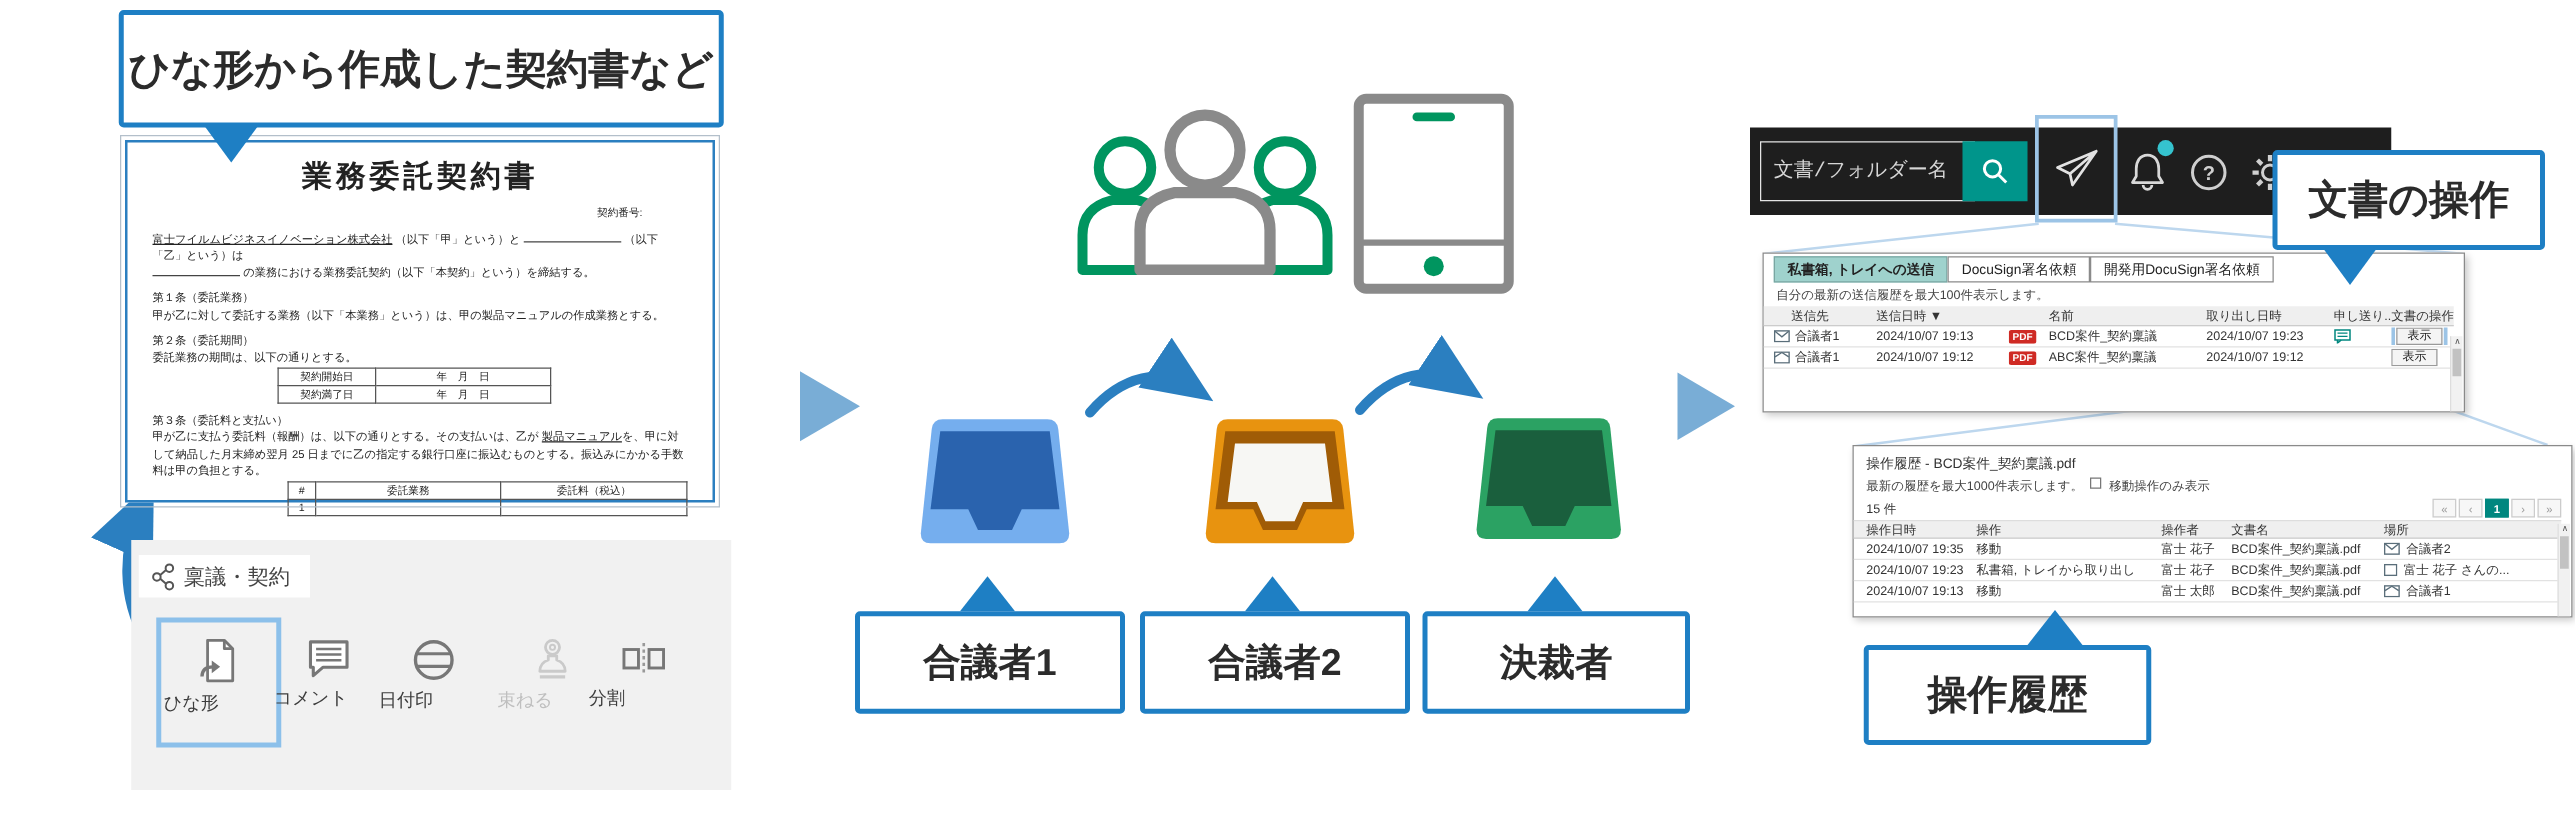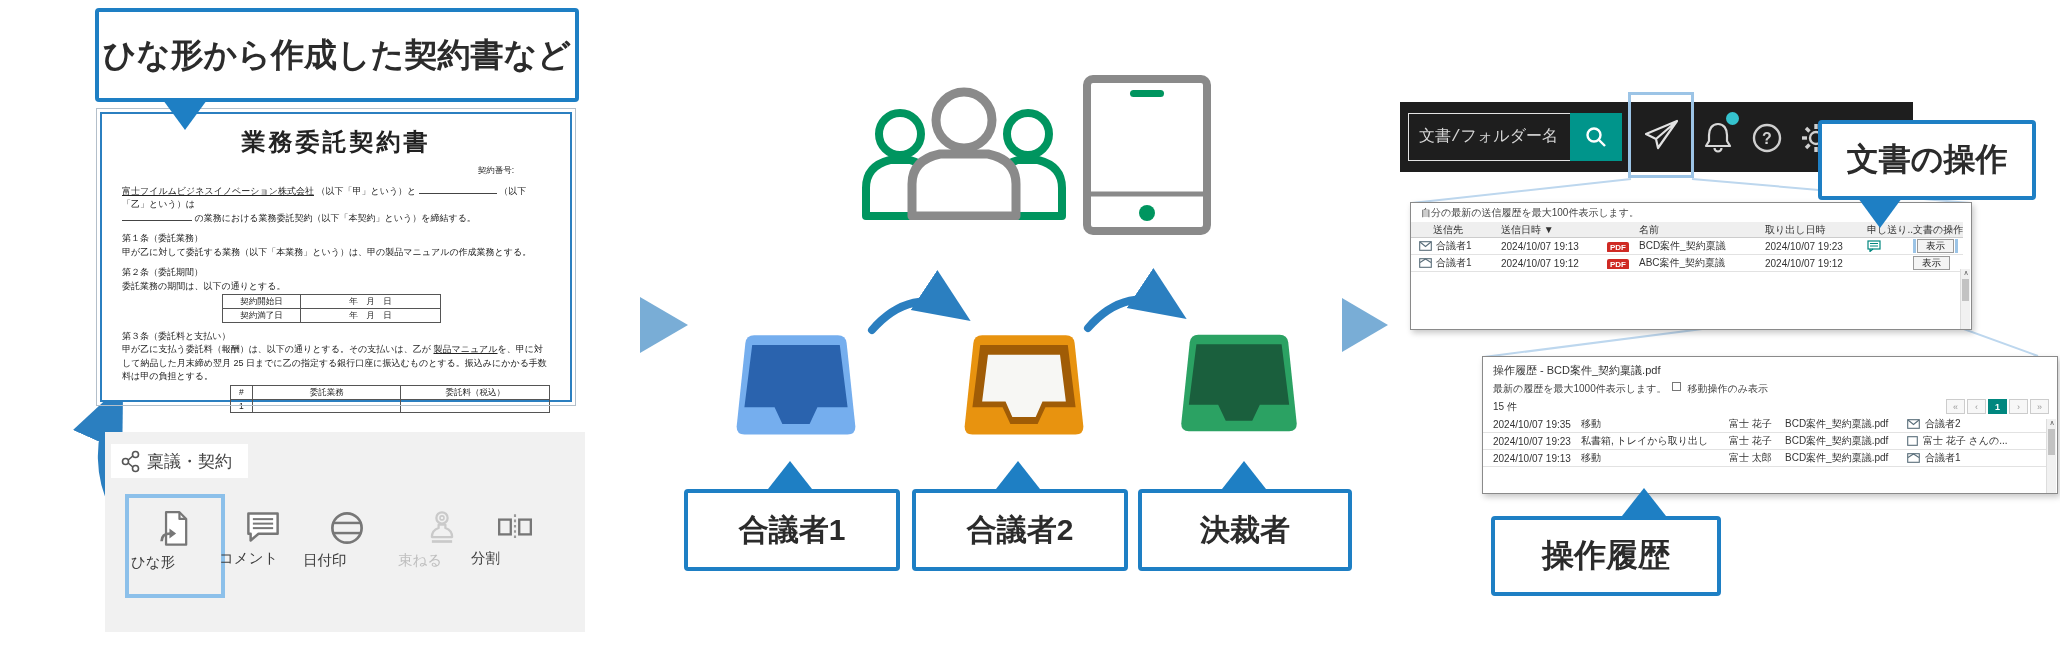--- a/index.html
+++ b/index.html
@@ -332,20 +332,25 @@
       <path d="M36,4 L5,17 L15,22 Z M36,4 L17,31 L15,22 Z M36,4 L15,22" fill="none" stroke="#e2e2e2" stroke-width="2.2" stroke-linejoin="round"></path>
     </svg>
   </div>
 
   <div class="abs callout" style="left:1818px;top:120px;width:218px;height:80px;font-size:32px">
     <span>文書の操作</span>
   </div>
   <div class="abs tri-down" style="left:1858px;top:198px"></div>
 
   <div class="abs panel" id="send-panel">
+    <div class="tabs">
+      <div class="tab sel">私書箱, トレイへの送信</div>
+      <div class="tab">DocuSign署名依頼</div>
+      <div class="tab">開発用DocuSign署名依頼</div>
+    </div>
     <div class="p-sub">自分の最新の送信履歴を最大100件表示します。</div>
     <div class="tbl">
       <div class="hrow">
         <div class="c c-to" style="padding-left:22px">送信先</div>
         <div class="c c-sent">送信日時 ▼</div>
         <div class="c c-badge"></div>
         <div class="c c-name">名前</div>
         <div class="c c-taken">取り出し日時</div>
         <div class="c c-memo">申し送り...</div>
         <div class="c c-act">文書の操作...</div>
@@ -405,20 +410,27 @@
       <span>15 件</span>
       <span class="pager">
         <span class="pg">«</span>
         <span class="pg">‹</span>
         <span class="pg cur">1</span>
         <span class="pg">›</span>
         <span class="pg">»</span>
       </span>
     </div>
     <div class="tbl2">
+      <div class="hrow">
+        <div class="c o-time">操作日時</div>
+        <div class="c o-op">操作</div>
+        <div class="c o-by">操作者</div>
+        <div class="c o-doc">文書名</div>
+        <div class="c o-loc">場所</div>
+      </div>
       <div class="drow">
         <div class="c o-time">2024/10/07 19:35</div>
         <div class="c o-op">移動</div>
         <div class="c o-by">富士 花子</div>
         <div class="c o-doc">BCD案件_契約稟議.pdf</div>
         <div class="c o-loc">
           <svg width="13" height="10" viewBox="0 0 13 10">
             <rect x="0.7" y="0.7" width="11.6" height="8.6" fill="none" stroke="#5a6e7a" stroke-width="1.1"></rect>
             <path d="M1,1 L6.5,5.5 L12,1" fill="none" stroke="#5a6e7a" stroke-width="1.1"></path>
           </svg>

